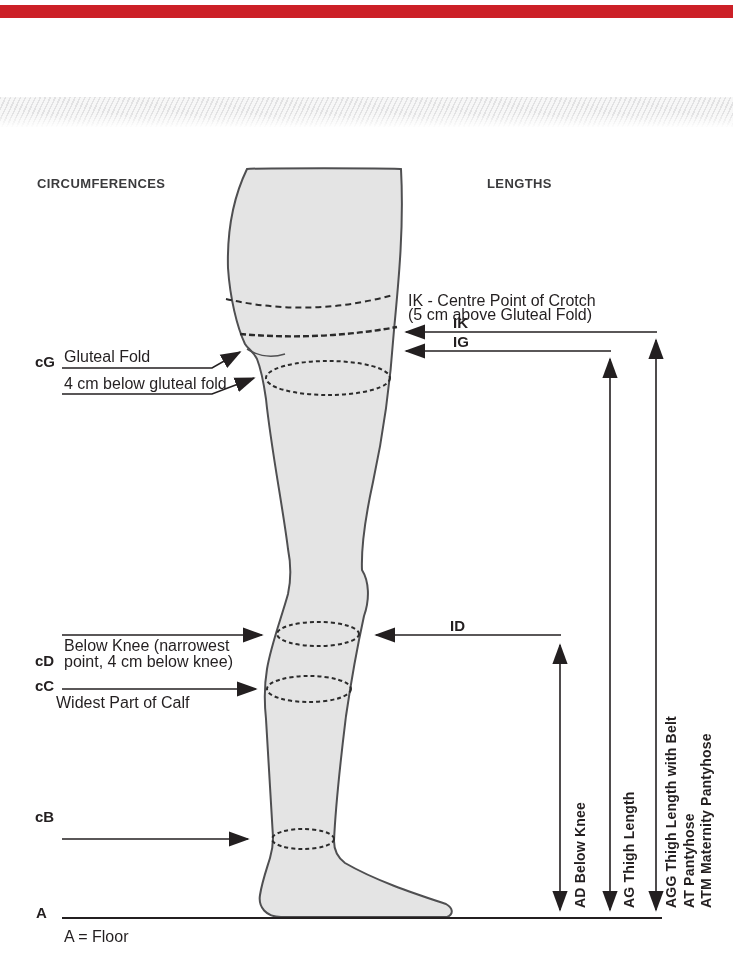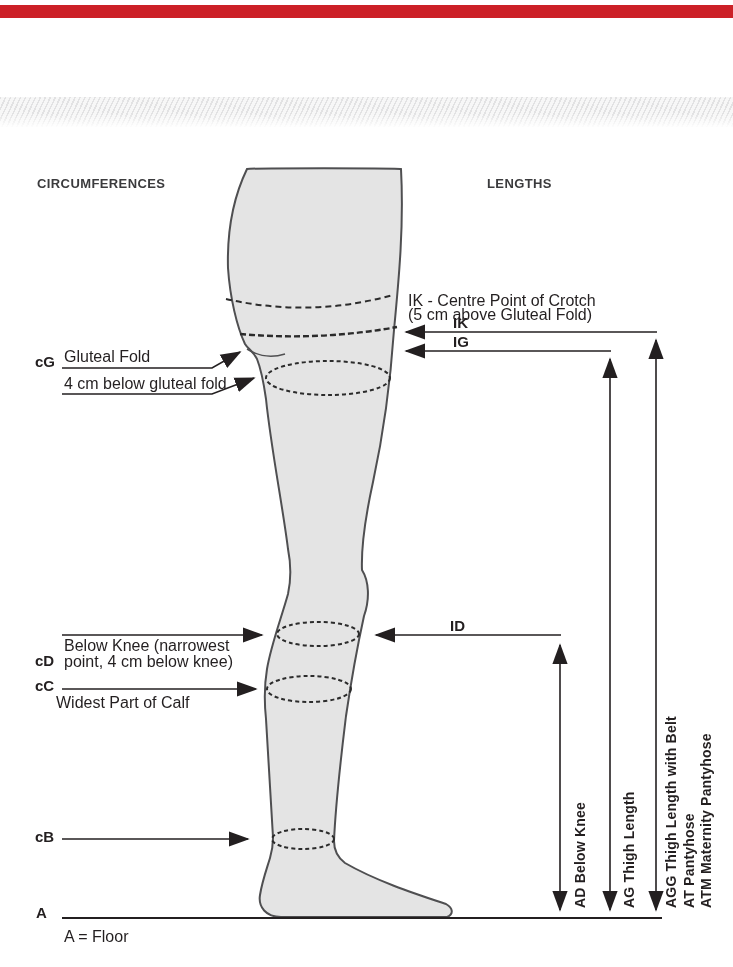--- a/index.html
+++ b/index.html
@@ -126,21 +126,21 @@
 
   <div class="lbl code" style="left:35px;top:619px;margin-top:34px;">cD</div>
   <div class="lbl" style="left:64px;top:638px;">
     <div>Below Knee (narrowest</div>
     <div>point, 4 cm below knee)</div>
   </div>
 
   <div class="lbl code" style="left:35px;top:678px;">cC</div>
   <div class="lbl" style="left:56px;top:695px;">Widest Part of Calf</div>
 
-  <div class="lbl code" style="left:35px;top:829px;">cB</div>
+  <div class="lbl code" style="left:35px;top:809px;">cB</div>
 
   <div class="lbl code" style="left:36px;top:905px;">A</div>
   <div class="lbl" style="left:64px;top:929px;">A = Floor</div>
 
   <div class="lbl" style="left:408px;top:293px;">IK - Centre Point of Crotch</div>
   <div class="lbl" style="left:408px;top:307px;">(5 cm above Gluteal Fold)</div>
   <div class="lbl code" style="left:453px;top:315px;">IK</div>
   <div class="lbl code" style="left:453px;top:334px;">IG</div>
   <div class="lbl code" style="left:450px;top:618px;">ID</div>
 

